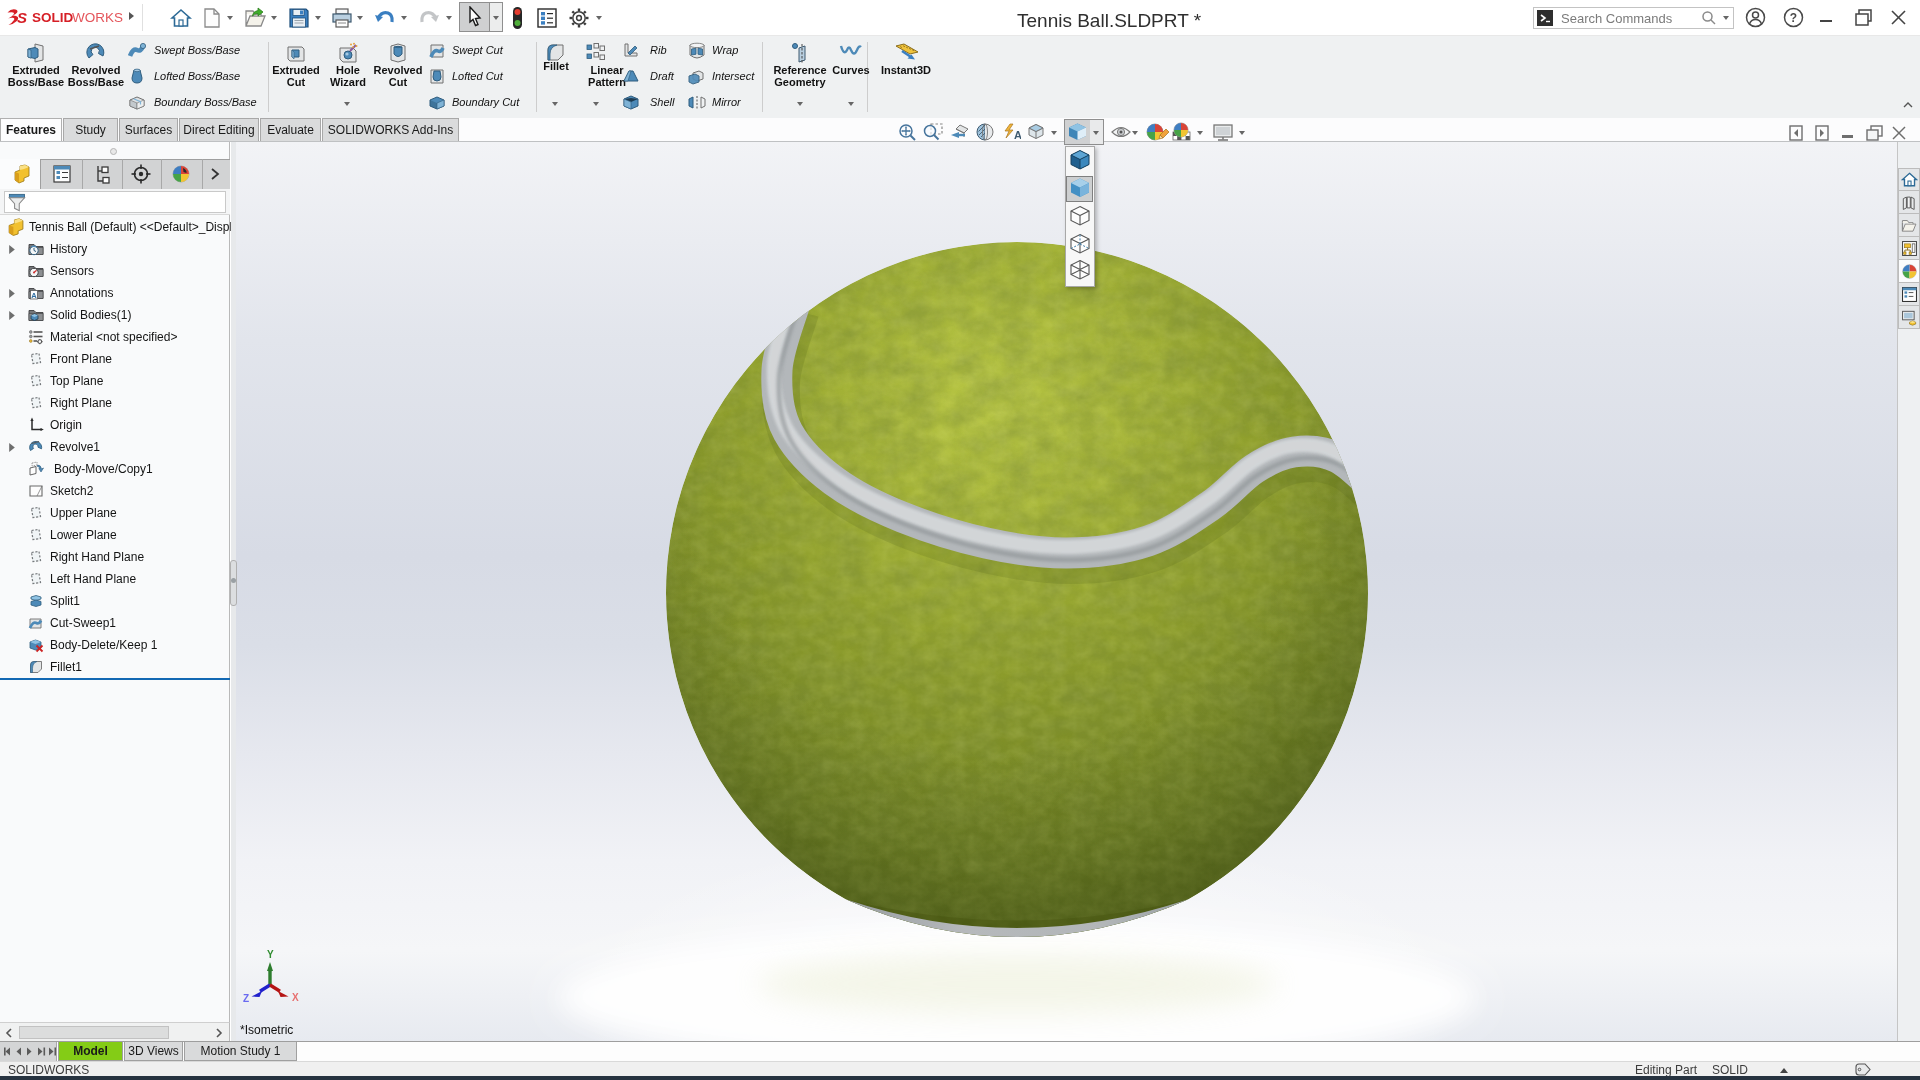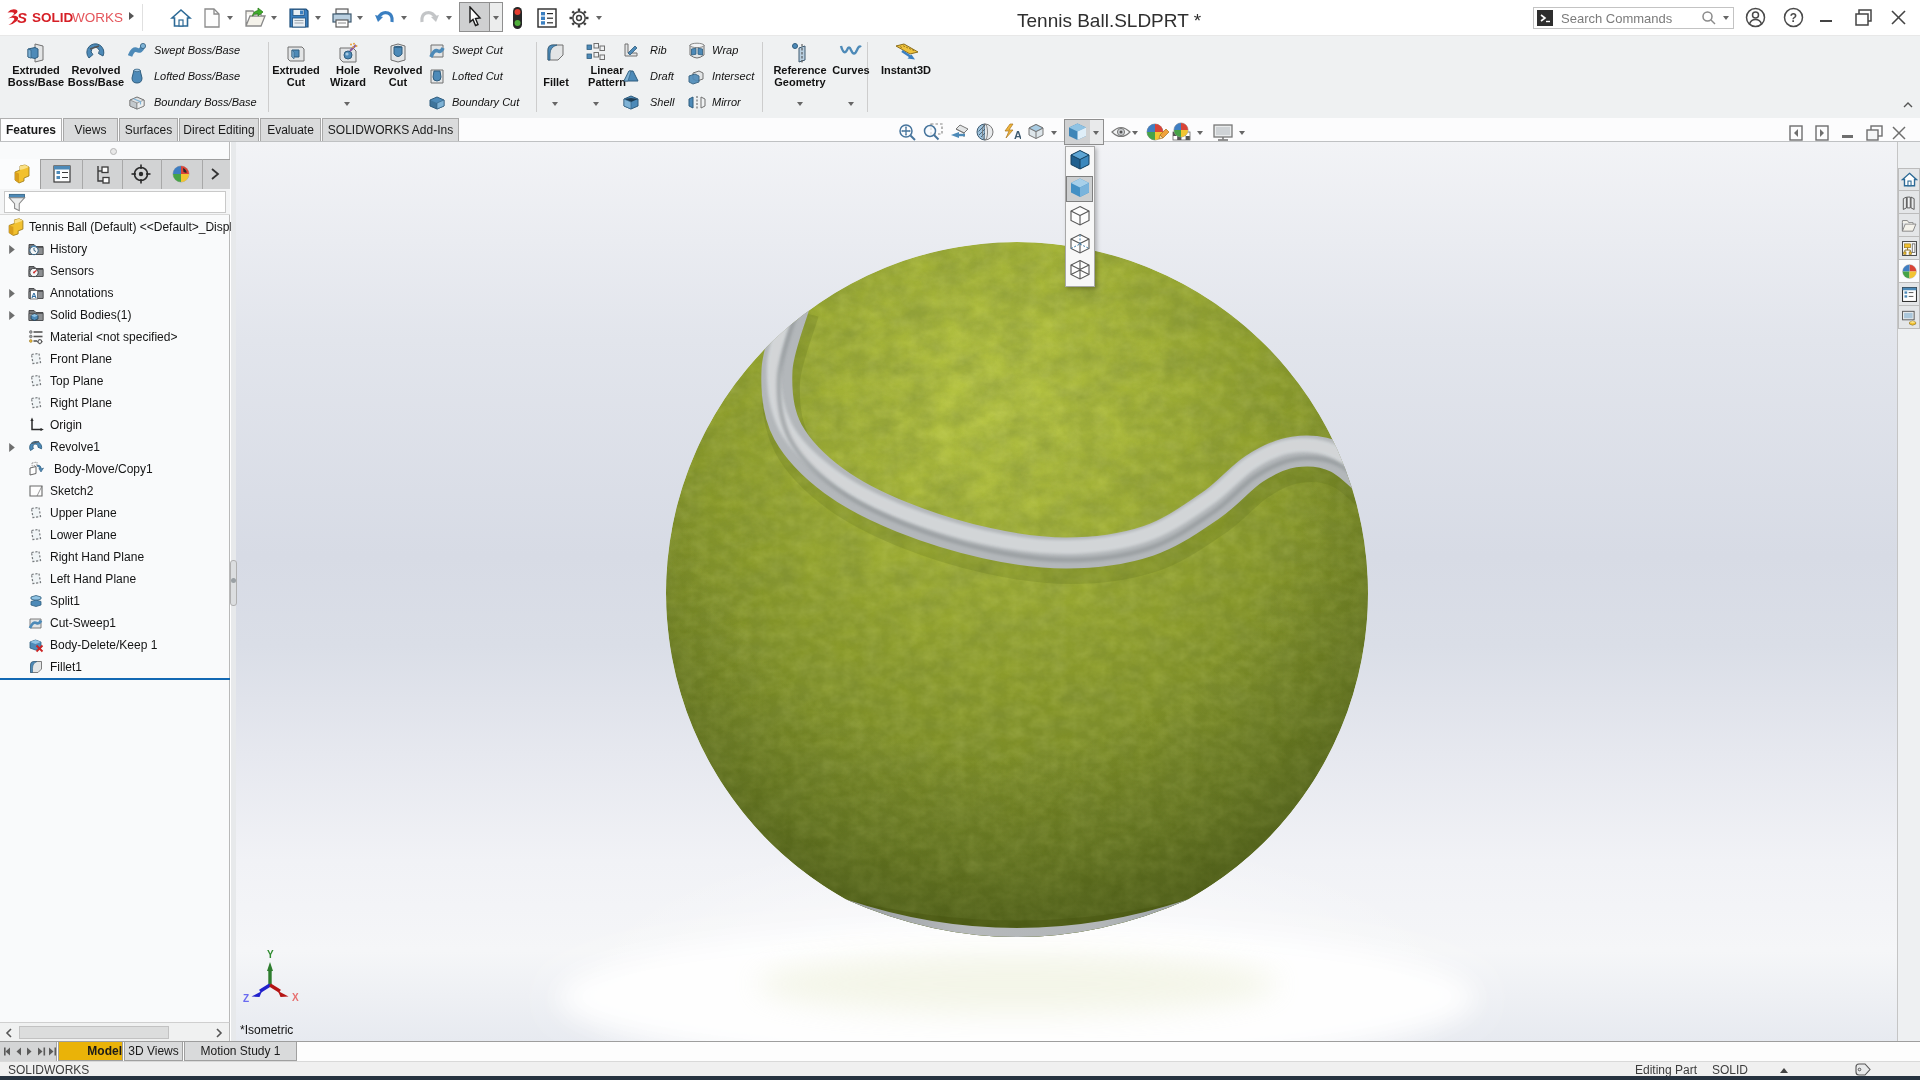--- a/index.html
+++ b/index.html
@@ -25,21 +25,21 @@
    radial-gradient(ellipse 640px 230px at 781px 850px, rgba(255,255,255,0.95), rgba(255,255,255,0) 70%),
    linear-gradient(180deg, #f2f3f6 0%, #e2e5ec 22%, #d7dbe5 46%, #dadee7 56%, #e6e8ef 68%, #f1f2f6 80%, #f5f6f8 90%, #e7eaf0 100%);
   overflow:hidden; }
 #rightstrip { left:1897px; top:142px; width:23px; height:899px; background:#eef0f2; border-left:1px solid #c5c5c5; }
 
 .trow { position:absolute; left:0; width:230px; height:22px; font-size:12px; color:#141414; }
 .trow .txt { position:absolute; top:4px; white-space:nowrap; }
 
 #mtabs { left:0; top:1041px; width:1920px; height:20px; background:#fdfdfd; border-top:1px solid #9e9e9e; }
 .mtab { position:absolute; top:0; height:19px; background:#d9dadb; border:1px solid #a0a0a0; border-top:none; font-size:12px; color:#1a1a1a; text-align:center; line-height:18px; }
-.mtab.active { background:#eab308; font-weight:bold;text-align:right; }
+.mtab.active { background:#84cc16; font-weight:bold; }
 #statusbar { left:0; top:1061px; width:1920px; height:15px; background:#f0f0f0; border-top:1px solid #d9d9d9; font-size:12px; color:#3c3c3c; }
 #navybar { left:0; top:1076px; width:1920px; height:4px; background:#273340; }
 .st { position:absolute; top:1px; }
 #hscroll { left:0; top:1022px; width:230px; height:19px; background:#f0f1f1; border-top:1px solid #cfcfcf; border-right:1px solid #b9b9b9; }
 </style>
 </head>
 <body>
 <div id="app">
   <div class="abs" id="titlebar">
 
@@ -257,21 +257,21 @@
       <path d="M2 6 L9 3 L16 6 L16 12 L9 15 L2 12 Z" fill="#4d8ab8" stroke="#2f5d7e"></path>
       <path d="M2 6 L9 9 L9 15 L2 12 Z" fill="#2f5d7e" opacity="0.5"></path>
       <path d="M9 9 L16 6 L16 12 L9 15 Z" fill="#7fb3d6" stroke="#2f5d7e" stroke-width="0.6"></path>
     </svg>
     <div class="rlblL" style="left:452px;top:60px">Boundary Cut</div>
 
     <svg class="abs" style="left:545px;top:6px" width="22" height="22" viewBox="0 0 22 22">
       <path d="M3 8 Q3 3 8 3 L18 3 L18 13 L13 18 L3 18 Z" fill="#e3e5e6" stroke="#707070"></path>
       <path d="M3 8 Q3 3 8 3 L12 3 Q5 5 5 12 L5 18 L3 18 Z" fill="#4d8ab8" stroke="#2f5d7e" stroke-width="0.8"></path>
     </svg>
-    <div class="rlbl" style="left:520px;top:40px;width:72px">Fillet</div>
+    <div class="rlbl" style="left:520px;top:24px;width:72px">Fillet</div>
     <div class="abs car" style="left:552px;top:66px"></div>
 
     <svg class="abs" style="left:585px;top:6px" width="22" height="22" viewBox="0 0 22 22">
       <g fill="#4d8ab8" stroke="#2f5d7e" stroke-width="0.8">
         <rect x="2" y="3" width="4.5" height="4.5"></rect>
           <rect x="2" y="12" width="4.5" height="4.5"></rect>
       </g>
       <g fill="none" stroke="#707070" stroke-width="1">
         <rect x="9" y="1.5" width="4.5" height="4.5"></rect>
           <rect x="15" y="4" width="4.5" height="4.5"></rect>
@@ -345,21 +345,21 @@
       <path d="M21 17.5 L13.5 16.5 L17.5 12.5 Z" fill="#3a7fc1"></path>
     </svg>
     <div class="rlbl" style="left:870px;top:28px;width:72px">Instant3D</div>
 
     <svg class="abs" style="left:1902px;top:64px" width="12" height="10" viewBox="0 0 12 10">
         <path d="M2 7 L6 3 L10 7" fill="none" stroke="#555" stroke-width="1.4"></path>
       </svg>
   </div>
   <div class="abs" id="tabrow">
     <div class="rtab active" style="left:0;width:62px">Features</div>
-    <div class="rtab" style="left:63px;width:55px">Views</div>
+    <div class="rtab" style="left:63px;width:55px">Study</div>
     <div class="rtab" style="left:119px;width:59px">Surfaces</div>
     <div class="rtab" style="left:179px;width:80px">Direct Editing</div>
     <div class="rtab" style="left:260px;width:61px">Evaluate</div>
     <div class="rtab" style="left:322px;width:137px">SOLIDWORKS Add-Ins</div>
   </div>
 
   <div class="abs" style="left:0;top:0;width:0;height:0;z-index:50" id="hud">
     <svg class="abs" style="left:898px;top:123px" width="20" height="18" viewBox="0 0 20 18">
       <circle cx="8" cy="8" r="6" fill="none" stroke="#46749c" stroke-width="1.5"></circle>
       <path d="M8 4.5 L8 11.5 M4.5 8 L11.5 8" stroke="#46749c" stroke-width="1.3"></path>

